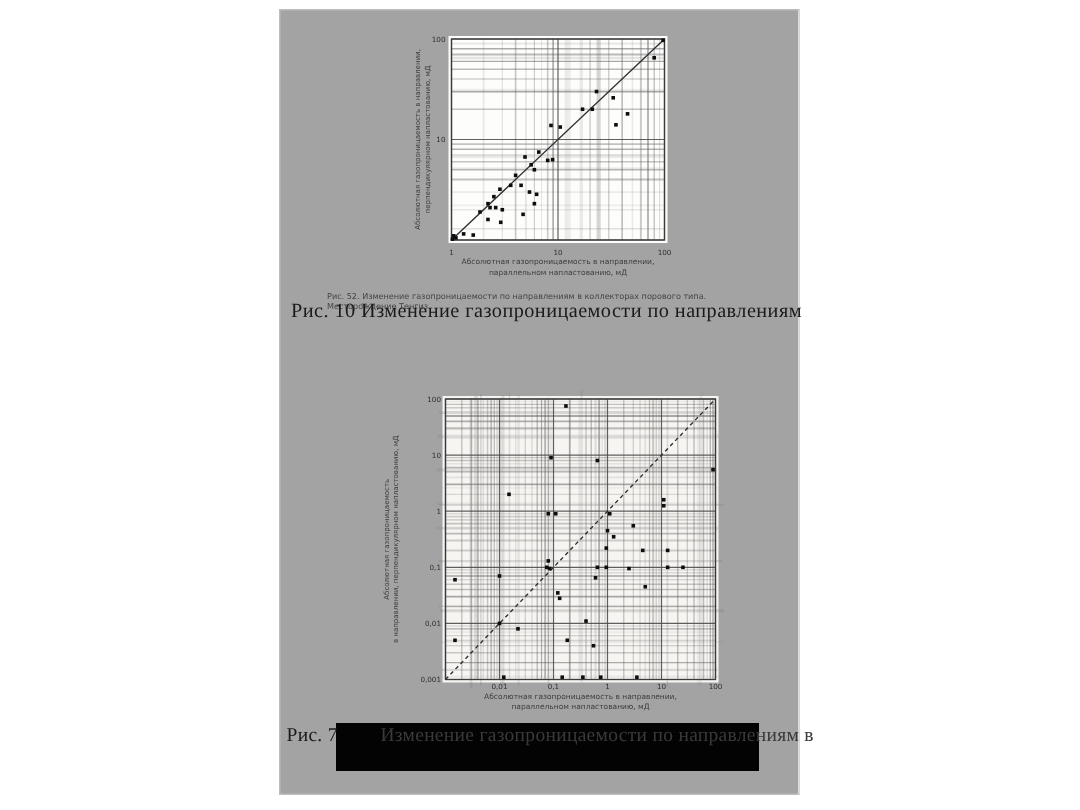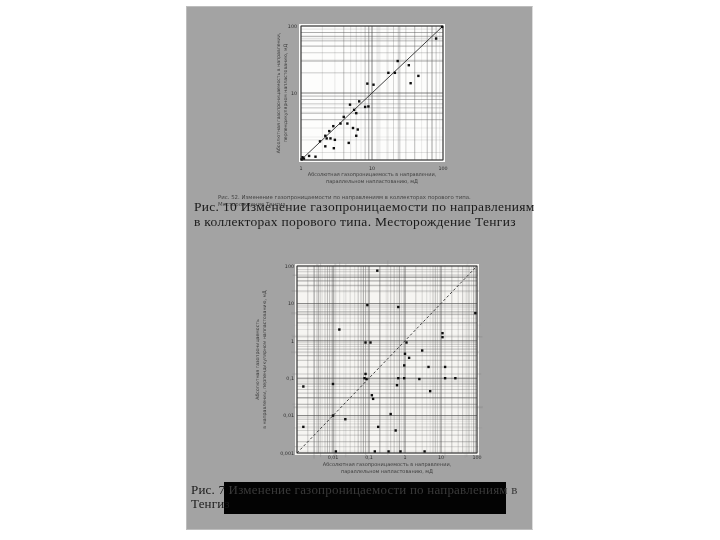--- a/index.html
+++ b/index.html
@@ -6,21 +6,21 @@
   .stage{position:relative;width:720px;height:540px;background:#ffffff;overflow:hidden;
          font-family:"Liberation Serif","DejaVu Serif",serif;}
   .page{position:absolute;left:186px;top:6px;width:347px;height:524px;box-sizing:border-box;
         background:#a3a3a3;border:1px solid #bdbdbd;border-right-color:#dcdcdc;}
   .chart-svg{position:absolute;}
   .caption{position:absolute;color:#1a1a1a;z-index:3;}
   .caption .cap-line{white-space:nowrap;}
   .cap1{left:7px;top:193px;font-size:13.5px;line-height:14.5px;letter-spacing:0.3px;}
   .cap2{left:4px;top:476px;font-size:13px;line-height:14px;letter-spacing:0.2px;}
   .blackbox{position:absolute;left:37px;top:475px;width:282px;height:32px;background:#030303;z-index:2;}
-  .dim{color:#3a3a3a;}
+  .dim{color:#3a3a3a;margin-left:25px;}
 </style>
 </head>
 <body>
 
 <div class="stage">
   <div class="page">
 
     <svg id="chart1" class="chart-svg" style="left:20px;top:6px" width="266" height="198">
         <rect x="92" y="11" width="146" height="138" fill="#fdfdfc"></rect>
         <line x1="115.37312969214267" y1="13" x2="115.37312969214267" y2="147" stroke="#555" stroke-width="1.12" opacity="0.13"></line>
@@ -120,21 +120,20 @@
         <text x="165" y="163" text-anchor="middle" font-family="&quot;DejaVu Sans&quot;,sans-serif" font-size="5px" fill="#3c3c3c">Абсолютная газопроницаемость в направлении,</text>
         <text x="165" y="170" text-anchor="middle" font-family="&quot;DejaVu Sans&quot;,sans-serif" font-size="5px" fill="#3c3c3c">параллельном напластованию, мД</text>
         <text text-anchor="middle" transform="translate(73,80) rotate(-90)" font-family="&quot;DejaVu Sans&quot;,sans-serif" font-size="4.7px" fill="#3c3c3c">Абсолютная газопроницаемость в направлении,</text>
         <text text-anchor="middle" transform="translate(79.5,80) rotate(-90)" font-family="&quot;DejaVu Sans&quot;,sans-serif" font-size="4.7px" fill="#3c3c3c">перпендикулярном напластованию, мД</text>
         <text x="11" y="186" font-family="&quot;DejaVu Sans&quot;,sans-serif" font-size="5.4px" fill="#454545">Рис. 52. Изменение газопроницаемости по направлениям в коллекторах порового типа.</text>
         <text x="11" y="193" font-family="&quot;DejaVu Sans&quot;,sans-serif" font-size="5.4px" fill="#454545">Месторождение Тенгиз</text>
       </svg>
 
     <div class="caption cap1">
       <div class="cap-line">Рис. 10 Изменение газопроницаемости по направлениям</div>
-      <div class="cap-line">в коллекторах порового типа. Месторождение Тенгиз</div>
     </div>
 
     <svg id="chart2" class="chart-svg" style="left:55px;top:250px" width="250" height="218">
         <rect x="53" y="7" width="184" height="191" fill="#f6f5f2"></rect>
         <line x1="65.83707984390333" y1="9" x2="65.83707984390333" y2="196" stroke="#555" stroke-width="0.91" opacity="0.32"></line>
         <line x1="72.17636516990785" y1="9" x2="72.17636516990785" y2="196" stroke="#555" stroke-width="1.01" opacity="0.34"></line>
         <line x1="76.67415968780665" y1="9" x2="76.67415968780665" y2="196" stroke="#555" stroke-width="1.25" opacity="0.32"></line>
         <line x1="80.16292015609667" y1="9" x2="80.16292015609667" y2="196" stroke="#555" stroke-width="0.48" opacity="0.32"></line>
         <line x1="83.01344501381118" y1="9" x2="83.01344501381118" y2="196" stroke="#555" stroke-width="1.01" opacity="0.29"></line>
         <line x1="85.42352944051325" y1="9" x2="85.42352944051325" y2="196" stroke="#555" stroke-width="0.88" opacity="0.44"></line>
@@ -307,17 +306,16 @@
         <text x="145" y="209" text-anchor="middle" font-family="&quot;DejaVu Sans&quot;,sans-serif" font-size="5px" fill="#3c3c3c">Абсолютная газопроницаемость в направлении,</text>
         <text x="145" y="215.5" text-anchor="middle" font-family="&quot;DejaVu Sans&quot;,sans-serif" font-size="5px" fill="#3c3c3c">параллельном напластованию, мД</text>
         <text text-anchor="middle" transform="translate(17,102.5) rotate(-90)" font-family="&quot;DejaVu Sans&quot;,sans-serif" font-size="4.7px" fill="#3c3c3c">Абсолютная газопроницаемость</text>
         <text text-anchor="middle" transform="translate(23.5,102.5) rotate(-90)" font-family="&quot;DejaVu Sans&quot;,sans-serif" font-size="4.7px" fill="#3c3c3c">в направлении, перпендикулярном напластованию, мД</text>
       </svg>
 
     <div class="blackbox"></div>
 
     <div class="caption cap2">
       <div class="cap-line"><span>Рис. 7</span><span class="dim"> Изменение газопроницаемости по направлениям в</span></div>
-      <div class="cap-line">Тенгиз</div>
     </div>
 
   </div>
 </div>
 
 </body></html>

